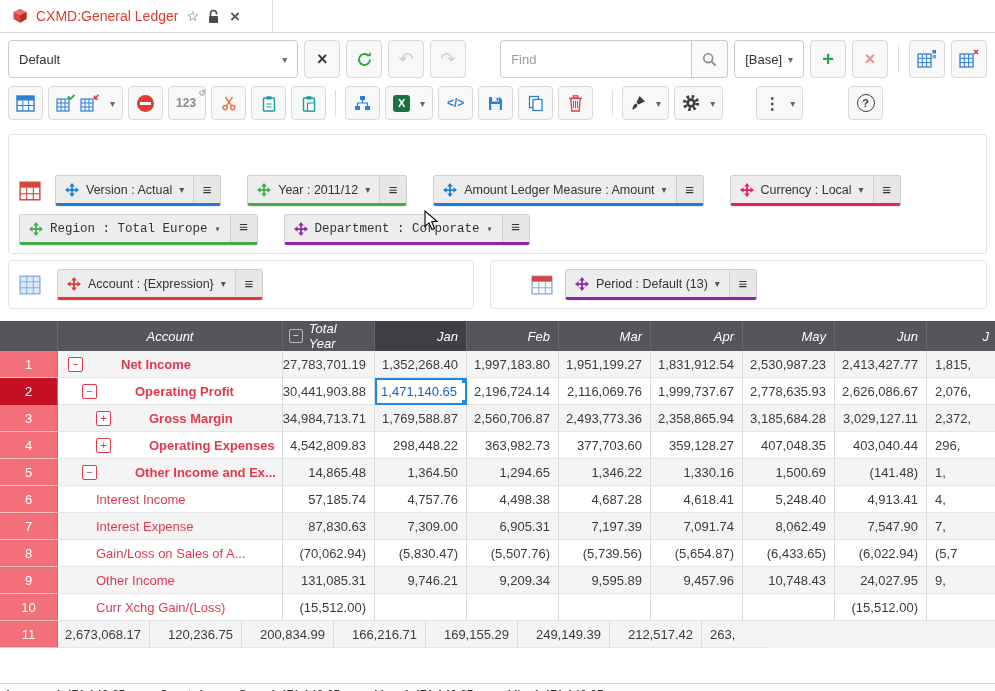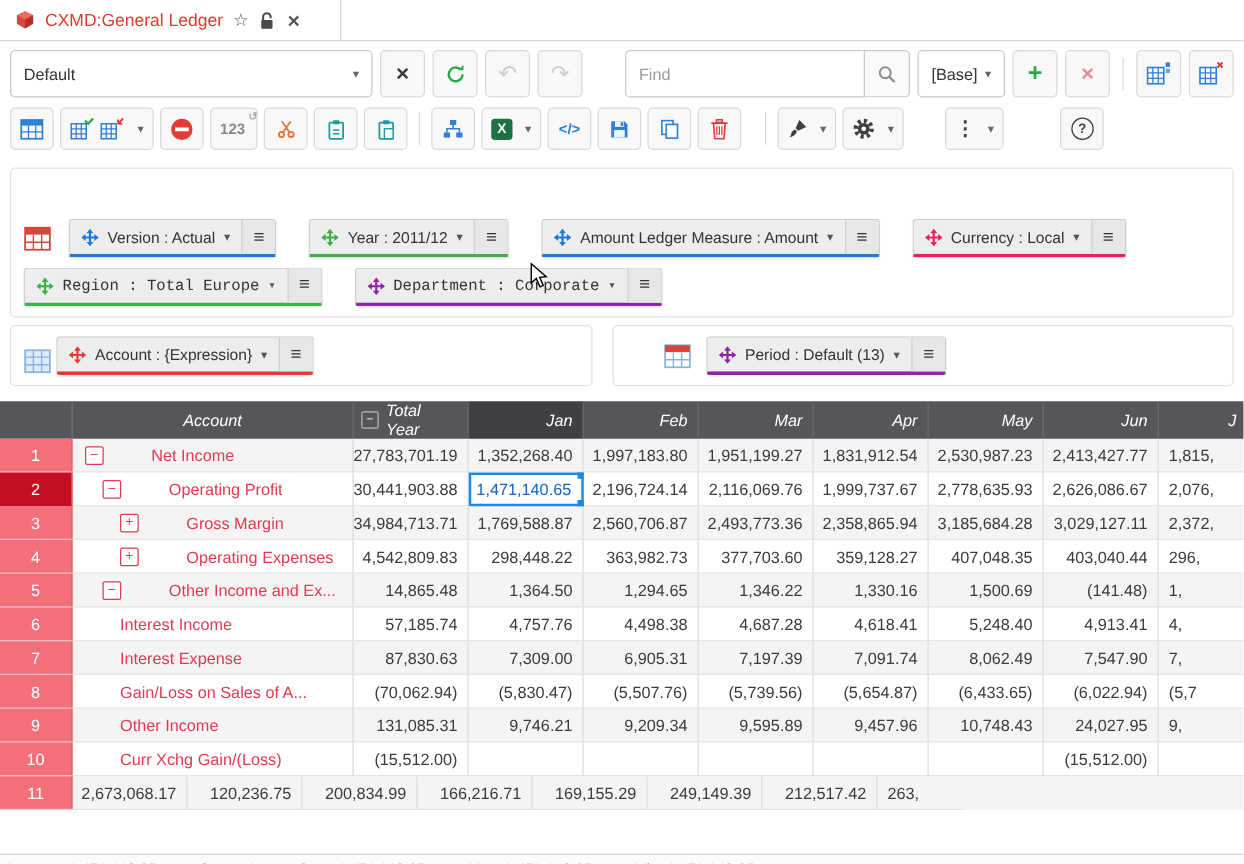--- a/index.html
+++ b/index.html
@@ -44,21 +44,21 @@
   .help-ic{border:1.5px solid #3f3f3f;border-radius:50%;width:16px;height:16px;font-size:11px;font-weight:bold;
            display:inline-flex;align-items:center;justify-content:center;color:#3f3f3f;}
   .ml14{margin-left:14px;} .ml28{margin-left:28px;} .ml40{margin-left:40px;}
   
   .panel{border:1px solid #e2e2e2;border-radius:4px;background:#fff;padding:8px 10px;box-sizing:border-box;}
   .panel-context{margin:4px 8px 6px;}
   .chip-row{display:flex;align-items:center;gap:26px;margin-top:32px;}
   .chip-row + .chip-row{margin-top:8px;font-family:Liberation Mono, monospace;}
   .area-icon{display:inline-flex;margin-right:-12px;}
   .lower{display:flex;gap:16px;margin:0 8px;}
-  .panel-rows{width:466px;display:flex;align-items:flex-end;gap:4px;}
+  .panel-rows{width:466px;display:flex;align-items:center;gap:16px;}
   .panel-cols{flex:1;display:flex;align-items:center;gap:12px;padding-left:40px;}
   .chip-group{display:inline-flex;align-items:stretch;border:1px solid #cfcfcf;border-bottom:3px solid var(--c,#888);
               border-radius:3px;background:#ededee;height:31px;box-sizing:border-box;box-shadow:0 1px 1px rgba(0,0,0,.07);cursor:pointer;}
   .chip-main{display:flex;align-items:center;gap:7px;padding:0 9px;}
   .move-ic{display:inline-flex;}
   .chip-label{font-size:12.5px;color:#333;white-space:nowrap;}
   .chip-caret{font-size:10px;color:#555;}
   .chip-list{display:flex;align-items:center;justify-content:center;width:26px;border-left:1px solid #cfcfcf;
              font-size:15px;color:#333;background:#e7e7e8;}
   
@@ -74,21 +74,21 @@
   .g-h.partial{width:68px;border-right:none;padding-right:6px;}
   .htgl{width:12px;height:12px;border:1px solid #b9b9bd;border-radius:2px;color:#ececec;font-size:10px;line-height:10px;
         display:inline-flex;align-items:center;justify-content:center;font-style:normal;margin-right:6px;}
   .g-body .g-row{display:flex;height:27px;background:#fff;}
   .g-body .g-row:nth-child(odd){background:#f4f4f5;}
   .rownum{width:58px;background:#f3707b;color:#fff;display:flex;align-items:center;justify-content:center;
           border-bottom:1px solid rgba(255,255,255,.55);border-right:1px solid #e2606c;box-sizing:border-box;cursor:pointer;}
   .rownum.sel{background:#c50f22;border-bottom-color:#c50f22;}
   .acct{width:225px;display:flex;align-items:center;color:#e3394f;border-right:1px solid #d9d9d9;
         border-bottom:1px solid #e4e4e4;box-sizing:border-box;cursor:pointer;}
-  .acct.bold .acct-label{font-weight:normal;padding-left:32px;}
+  .acct.bold .acct-label{font-weight:bold;padding-left:32px;}
   .acct.lvl0{padding-left:10px;} .acct.lvl1{padding-left:24px;} .acct.lvl2{padding-left:38px;}
   .tgl{width:13px;height:13px;border:1px solid #e3394f;border-radius:2px;background:#fff;color:#e3394f;
        font-size:11px;line-height:11px;display:inline-flex;align-items:center;justify-content:center;margin-right:6px;flex:none;}
   .acct-label{white-space:nowrap;overflow:hidden;}
   .val{width:92px;display:flex;align-items:center;justify-content:flex-end;padding-right:8px;box-sizing:border-box;
        border-right:1px solid #dcdcdc;border-bottom:1px solid #e4e4e4;color:#3b3b3b;cursor:cell;}
   .val.partial{width:68px;border-right:none;justify-content:flex-start;padding-left:8px;}
   .val.sel{border:2px solid #1e88e5;color:#1565c0;background:#fff;position:relative;}
   .val.sel::before{content:"";position:absolute;top:-2px;right:-2px;width:5px;height:5px;background:#1e88e5;}
   .val.sel::after{content:"";position:absolute;bottom:-2px;right:-2px;width:5px;height:5px;background:#1e88e5;}

